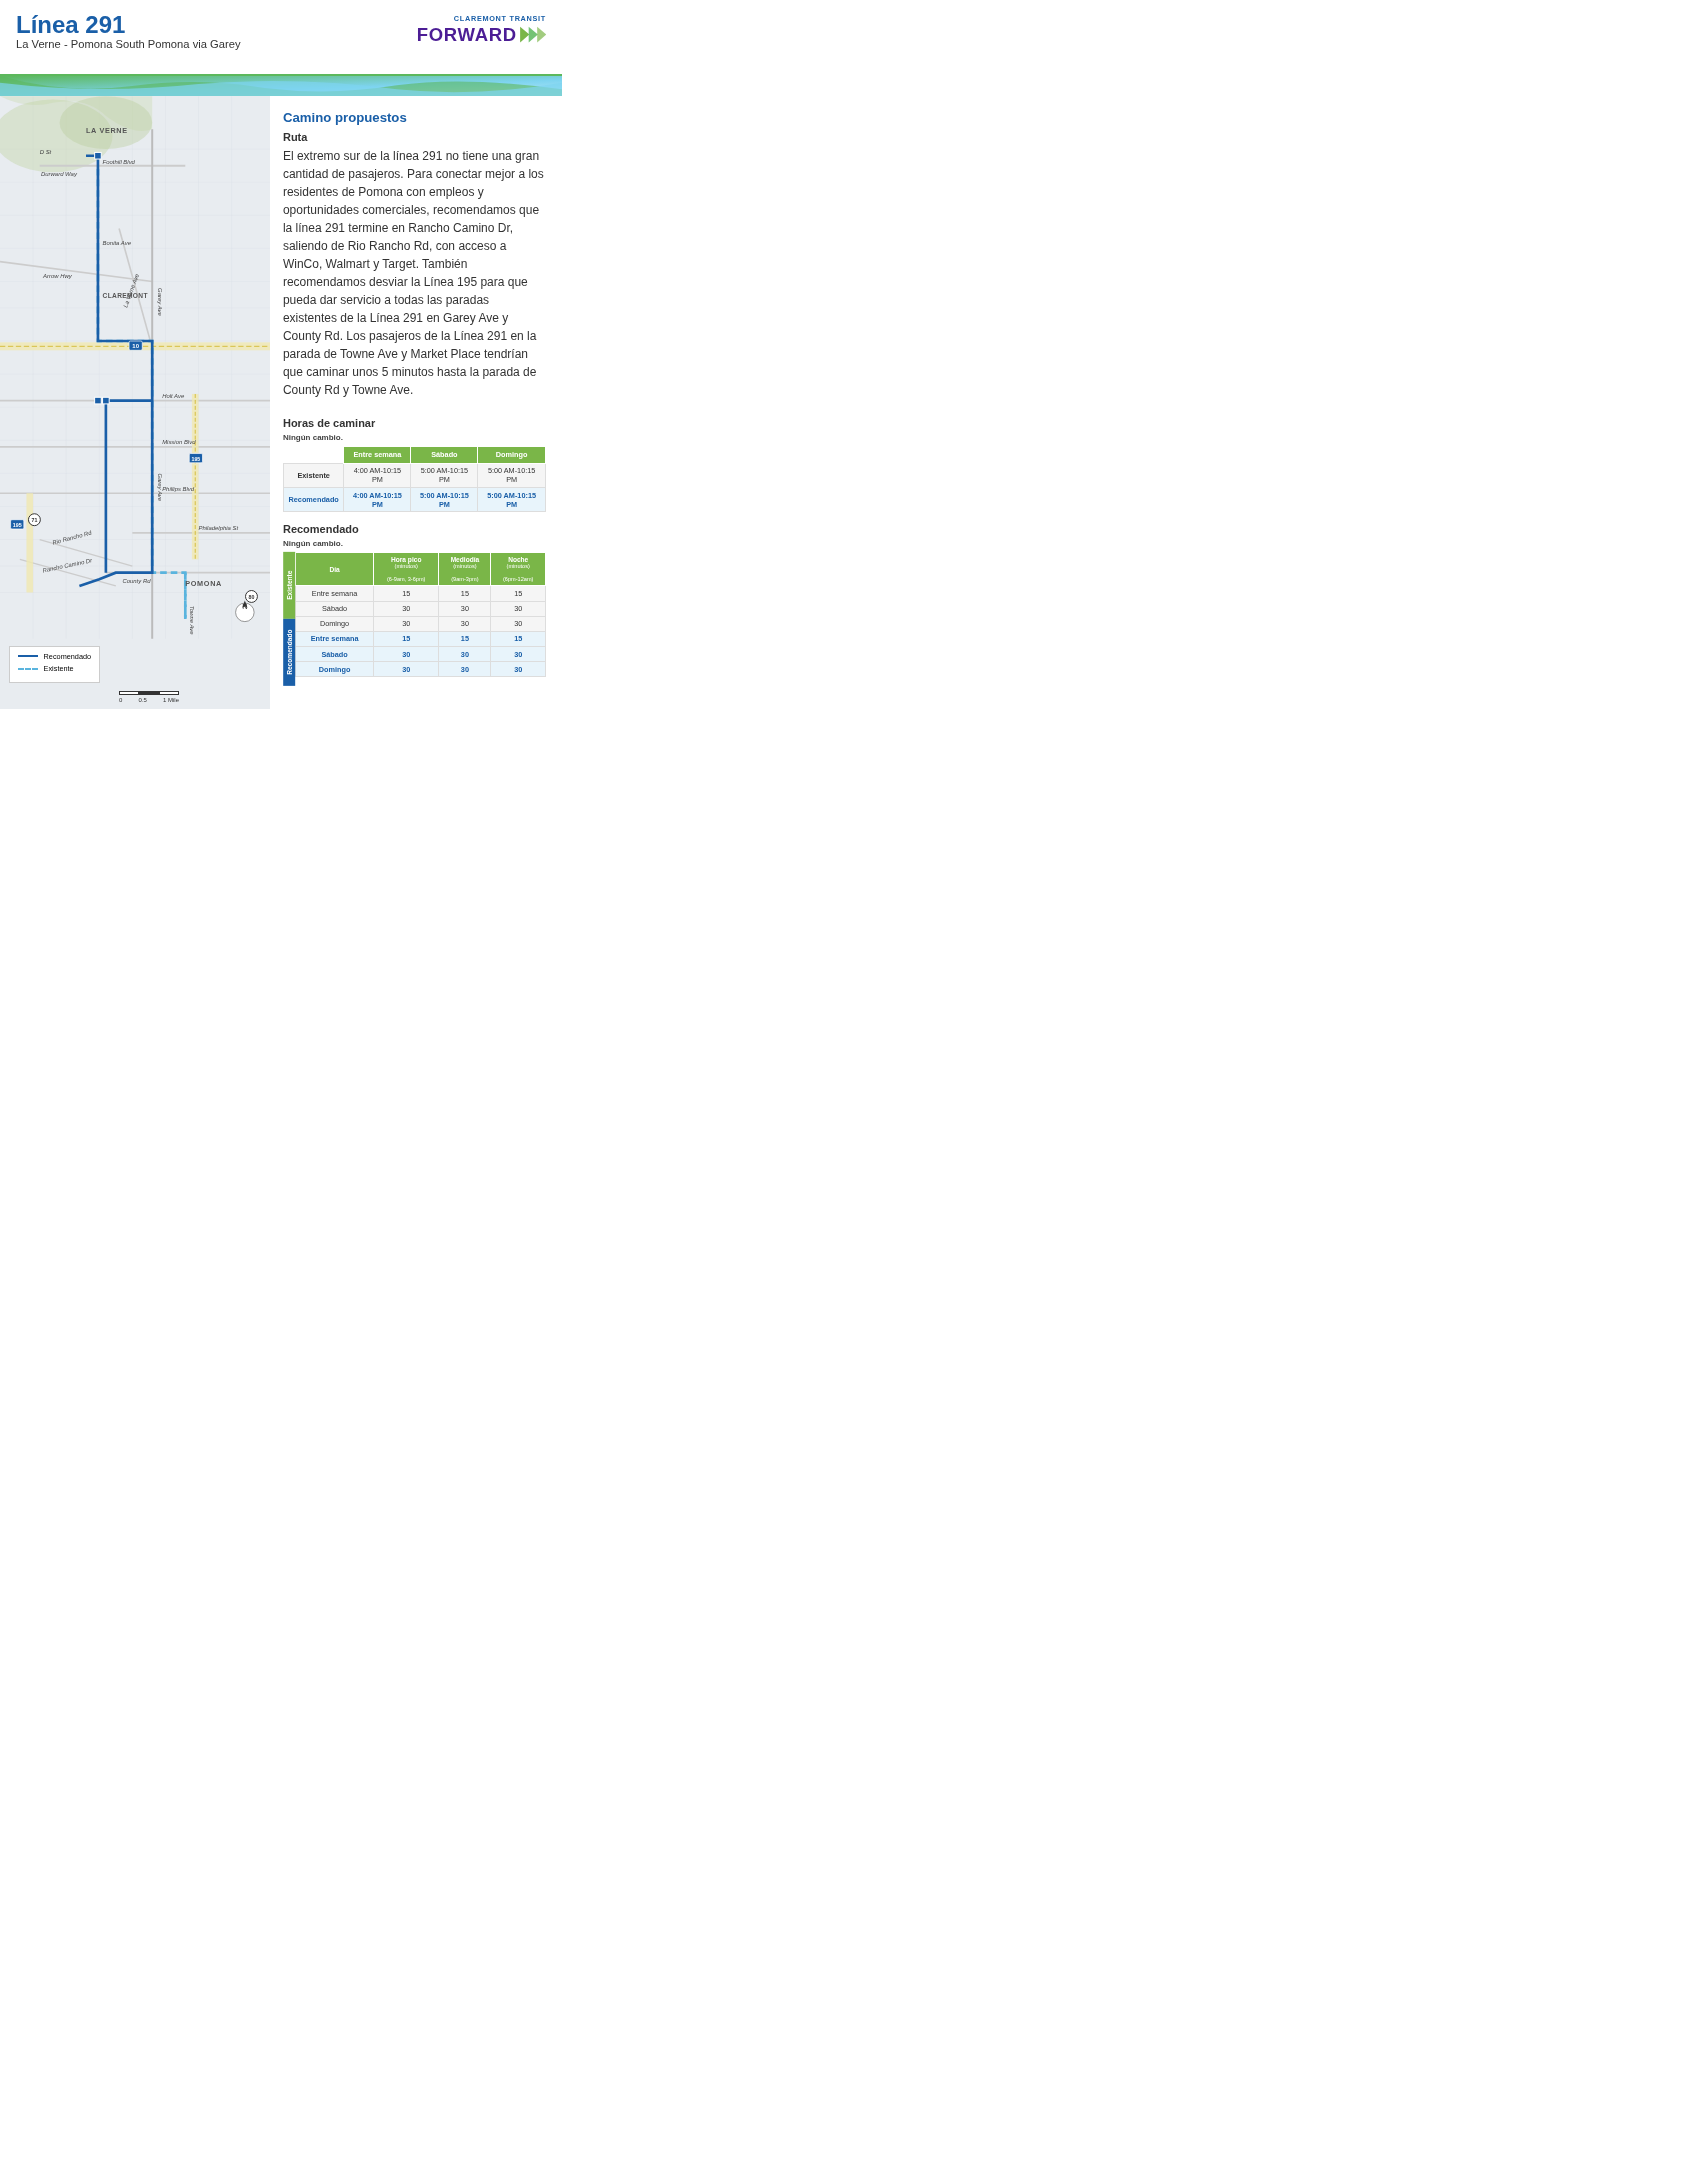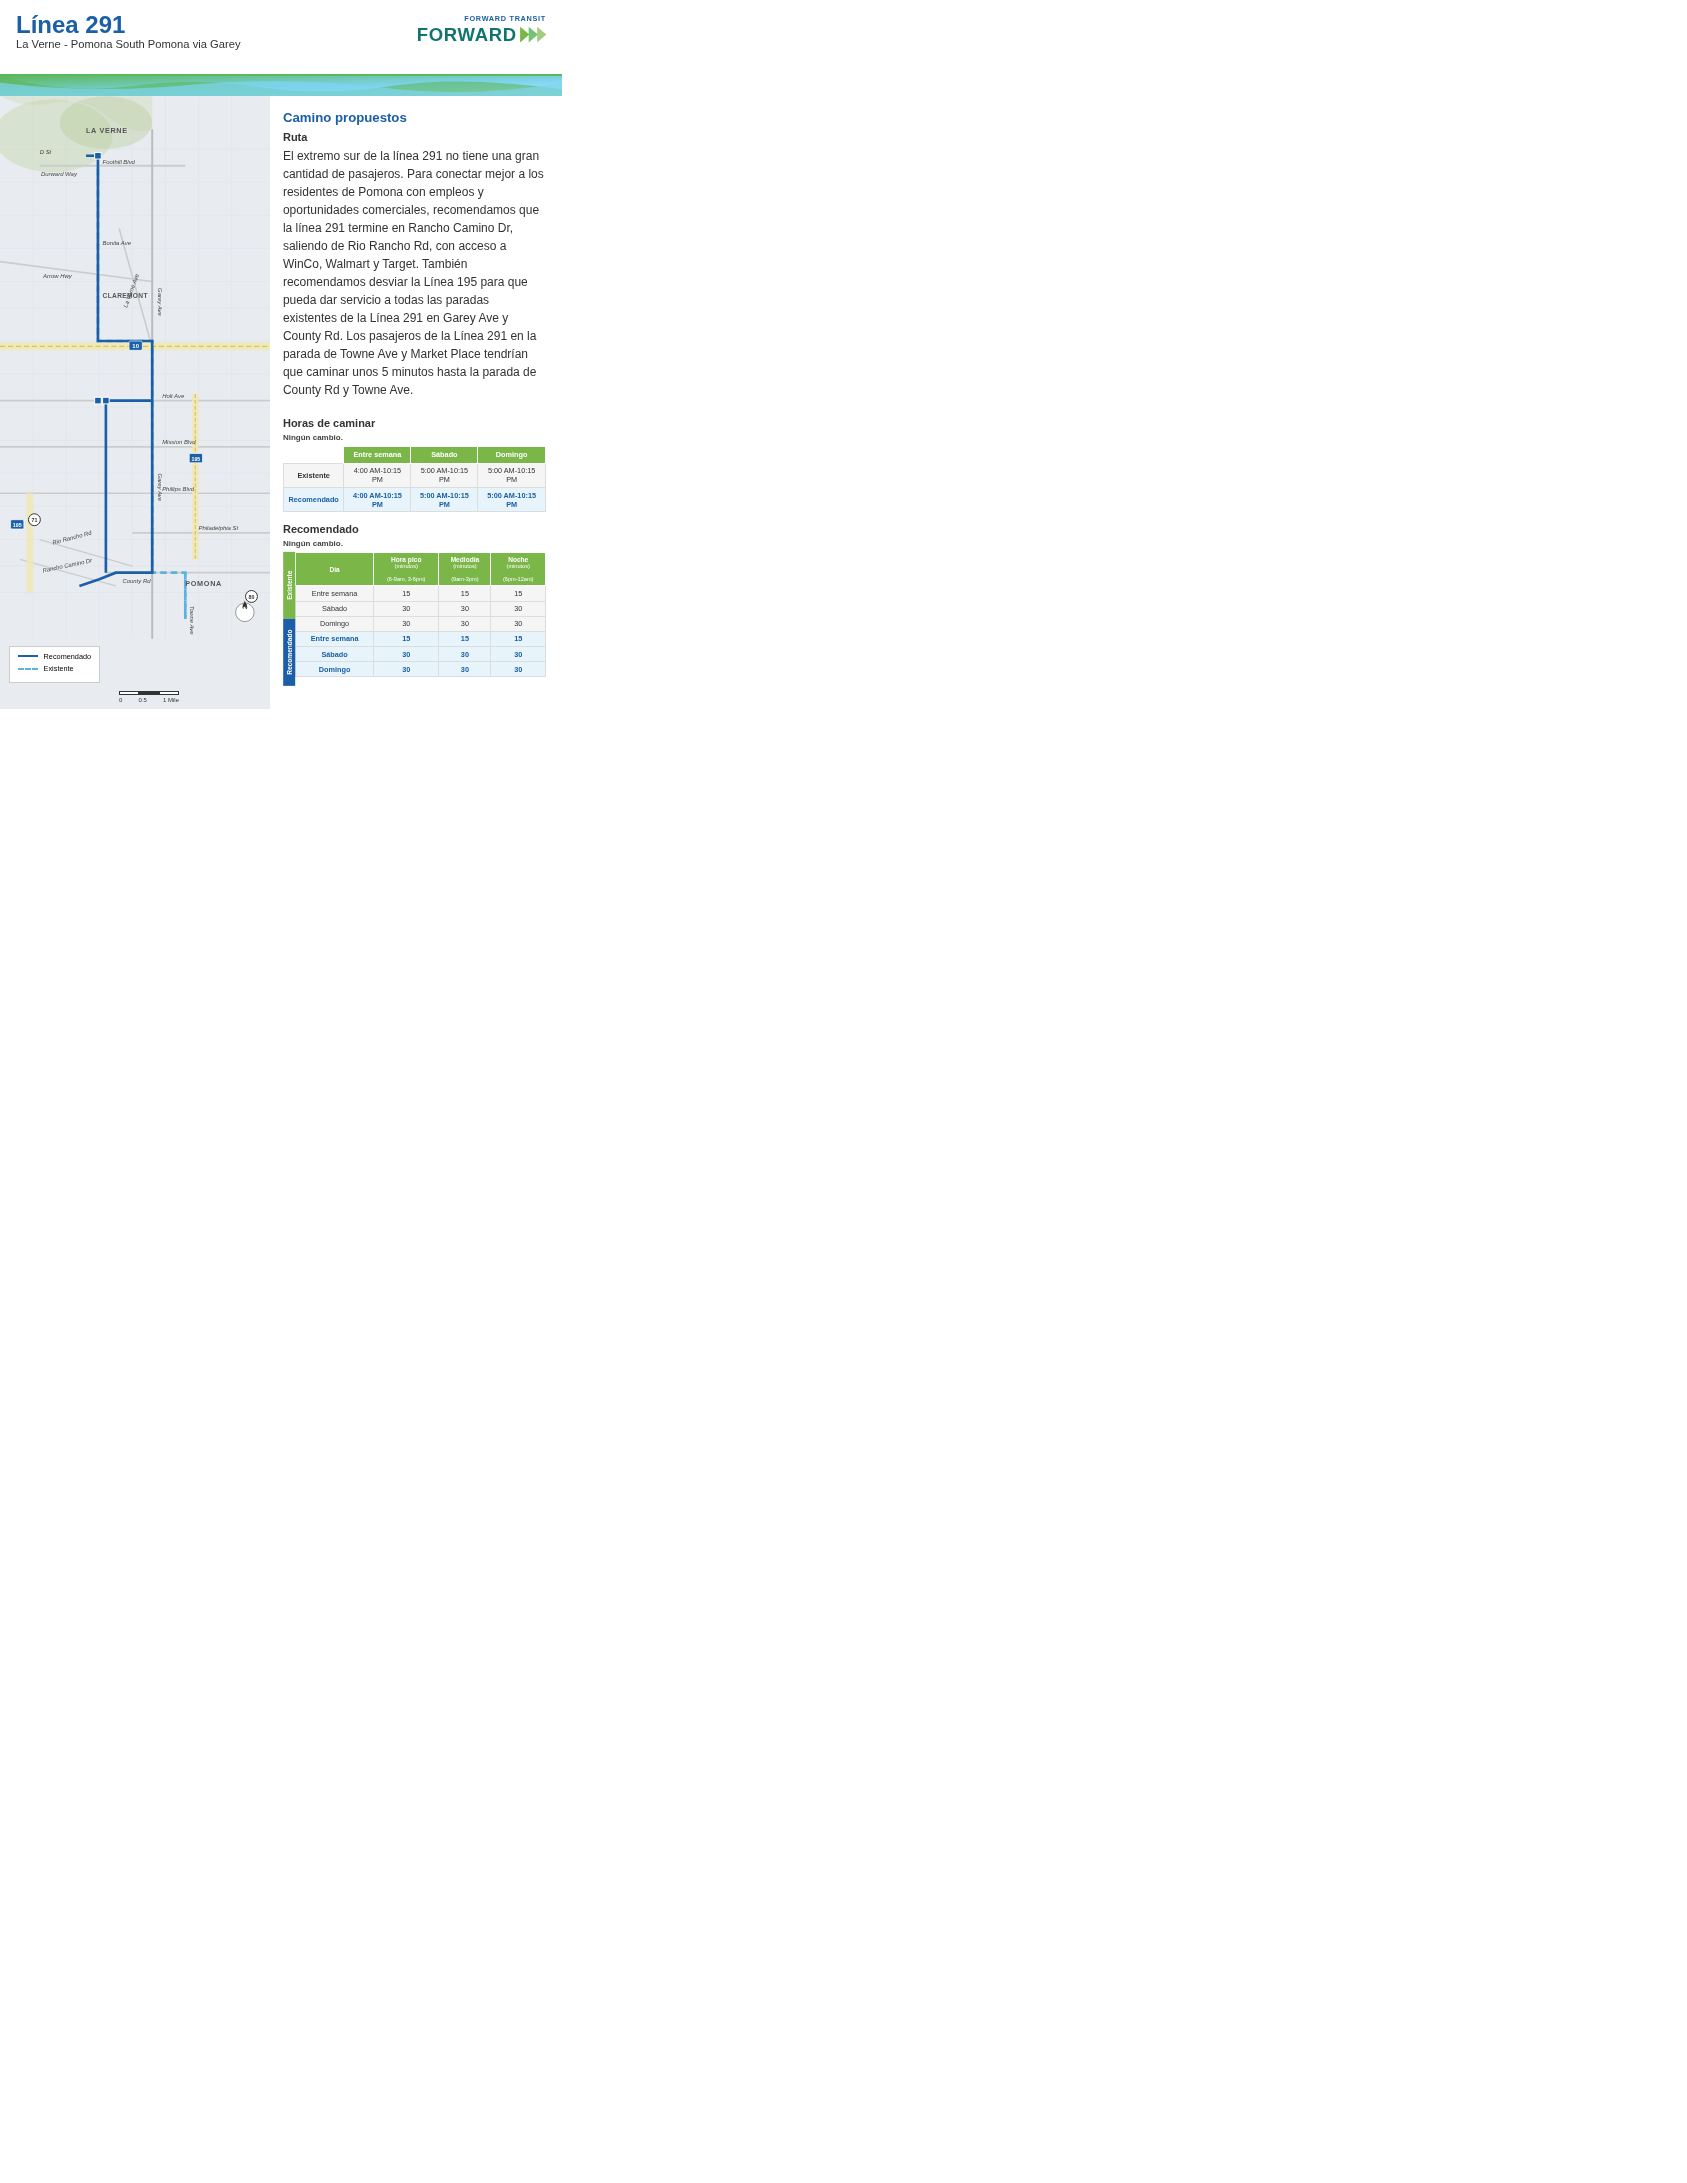--- a/index.html
+++ b/index.html
@@ -39,21 +39,21 @@
     .logo-text {
       font-size: 7.3px;
       font-weight: 700;
       color: #1a5fa8;
       letter-spacing: 0.7px;
       line-height: 1.2;
     }
     .logo-forward {
       font-size: 18.5px;
       font-weight: 900;
-      color: #0f766e;
+      color: #4c1d95;
       letter-spacing: 0.7px;
       line-height: 1;
     }
     .logo-arrows {
       display: inline-block;
       margin-left: 2.6px;
     }
 
     
     .wave-divider {
@@ -258,21 +258,21 @@
   </style>
 </head>
 <body>
 
 <div class="header">
   <div class="header-title">
     <h1>Línea 291</h1>
     <h2>La Verne - Pomona South Pomona via Garey</h2>
   </div>
   <div class="logo-area">
-    <div class="logo-text">FORWARD TRANSIT</div>
+    <div class="logo-text">CLAREMONT TRANSIT</div>
     <div style="display:flex;align-items:center;">
       <div class="logo-forward">FORWARD</div>
       <div class="logo-arrows">
         <svg width="26.5" height="21" viewBox="0 0 40 32">
           <polygon points="0,4 14,16 0,28" fill="#7ab648"></polygon>
           <polygon points="13,4 27,16 13,28" fill="#5cb85c" opacity="0.85"></polygon>
           <polygon points="26,4 40,16 26,28" fill="#7ab648" opacity="0.7"></polygon>
         </svg>
       </div>
     </div>

